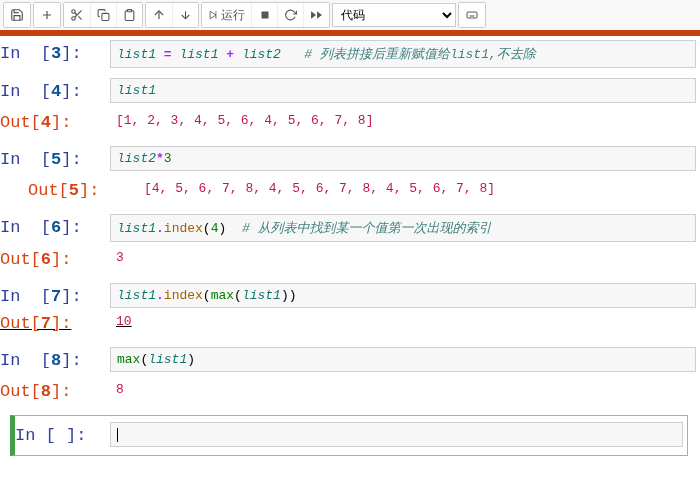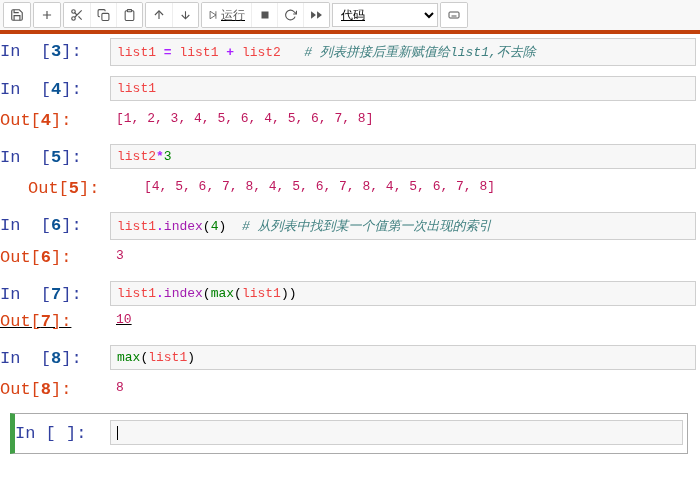--- a/index.html
+++ b/index.html
@@ -11,36 +11,35 @@
     color: #000;
     width: 700px;
     height: 500px;
     overflow: hidden;
   }
   .toolbar {
     display: flex;
     align-items: center;
     gap: 2px;
     padding: 2px 3px;
-    border-bottom: 4px solid #c2410c;
+    border-bottom: 6px solid #c2410c;
     background: #f8f8f8;
-    text-decoration: underline;
   }
   .tb-group { display: flex; border: 1px solid #ccc; border-radius: 2px; overflow: hidden; }
   .tb-btn {
     width: 26px; height: 24px;
     display: flex; align-items: center; justify-content: center;
     background: #fff; border: none; cursor: pointer;
     font-size: 12px; color: #555;
   }
   .tb-btn + .tb-btn { border-left: 1px solid #eee; }
   .tb-btn.run { width: auto; padding: 0 6px; gap: 3px; }
   .celltype {
     height: 24px; border: 1px solid #ccc; font-size: 12px;
-    padding: 0 4px; background: #fff; width: 106px;
+    padding: 0 4px; background: #fff; width: 124px;
   }
   .notebook { padding: 4px 0 0 0; }
   .cell { padding: 0; }
   .input-area, .output-area {
     display: flex; align-items: flex-start;
   }
   .prompt {
     width: 110px; min-width: 110px;
     text-align: left;
     padding: 4px 8px 4px 0;
@@ -62,24 +61,24 @@
     margin-right: 4px;
   }
   .out-text {
     flex: 1;
     padding: 4px 6px;
     font-family: "Courier New", monospace;
     font-size: 13px;
     white-space: pre;
     color: #be185d;
   }
-  .tok-name   { color: #ef4444; }
+  .tok-name   { color: #0f766e; font-style: italic; }
   .tok-op     { color: #AA22FF; font-weight: bold; }
   .tok-num    { color: #008000; }
-  .tok-call   { color: #a21caf; }
+  .tok-call   { color: #a16207; }
   .tok-builtin{ color: #008000; }
   .tok-comment{ color: #408080; font-style: italic; }
   .selected-cell {
     border: 1px solid #ababab;
     border-left: 5px solid #42A047;
     margin: 6px 12px 0 10px;
     padding: 6px 0;
   }
   .selected-cell .prompt { width: 95px; min-width: 95px; }
   .cursor { display:inline-block; width:1px; height:14px; background:#000; vertical-align:middle; }

